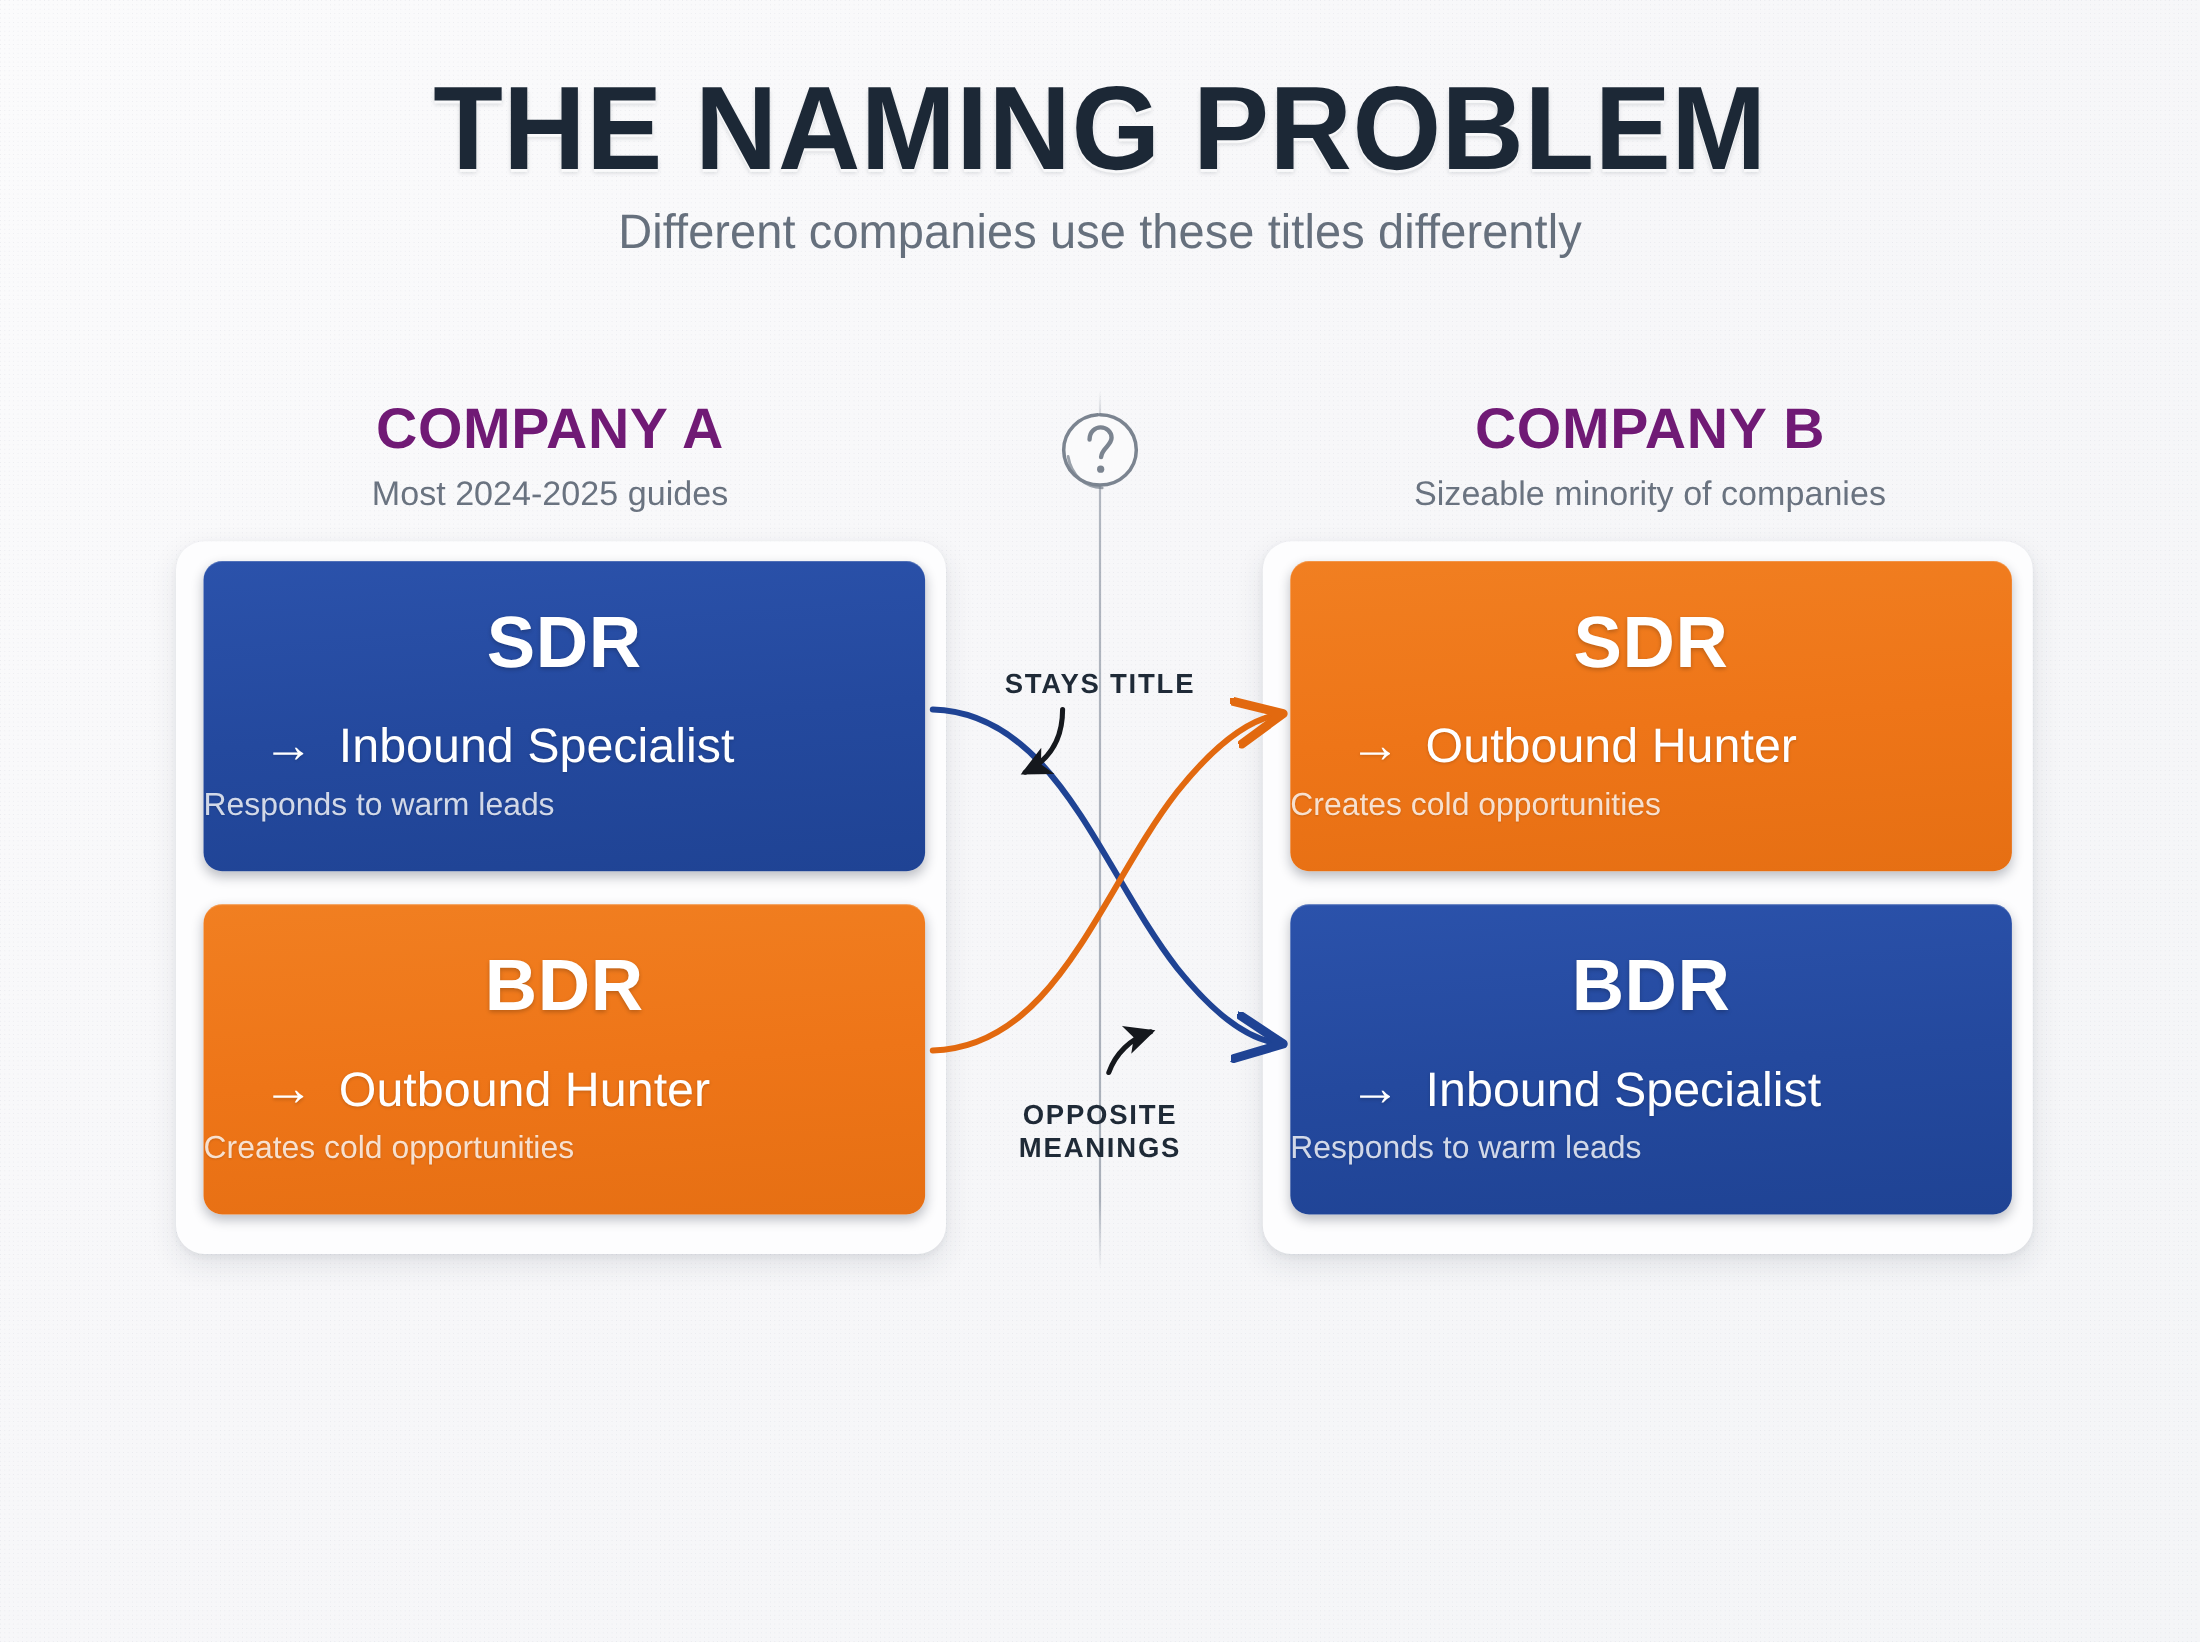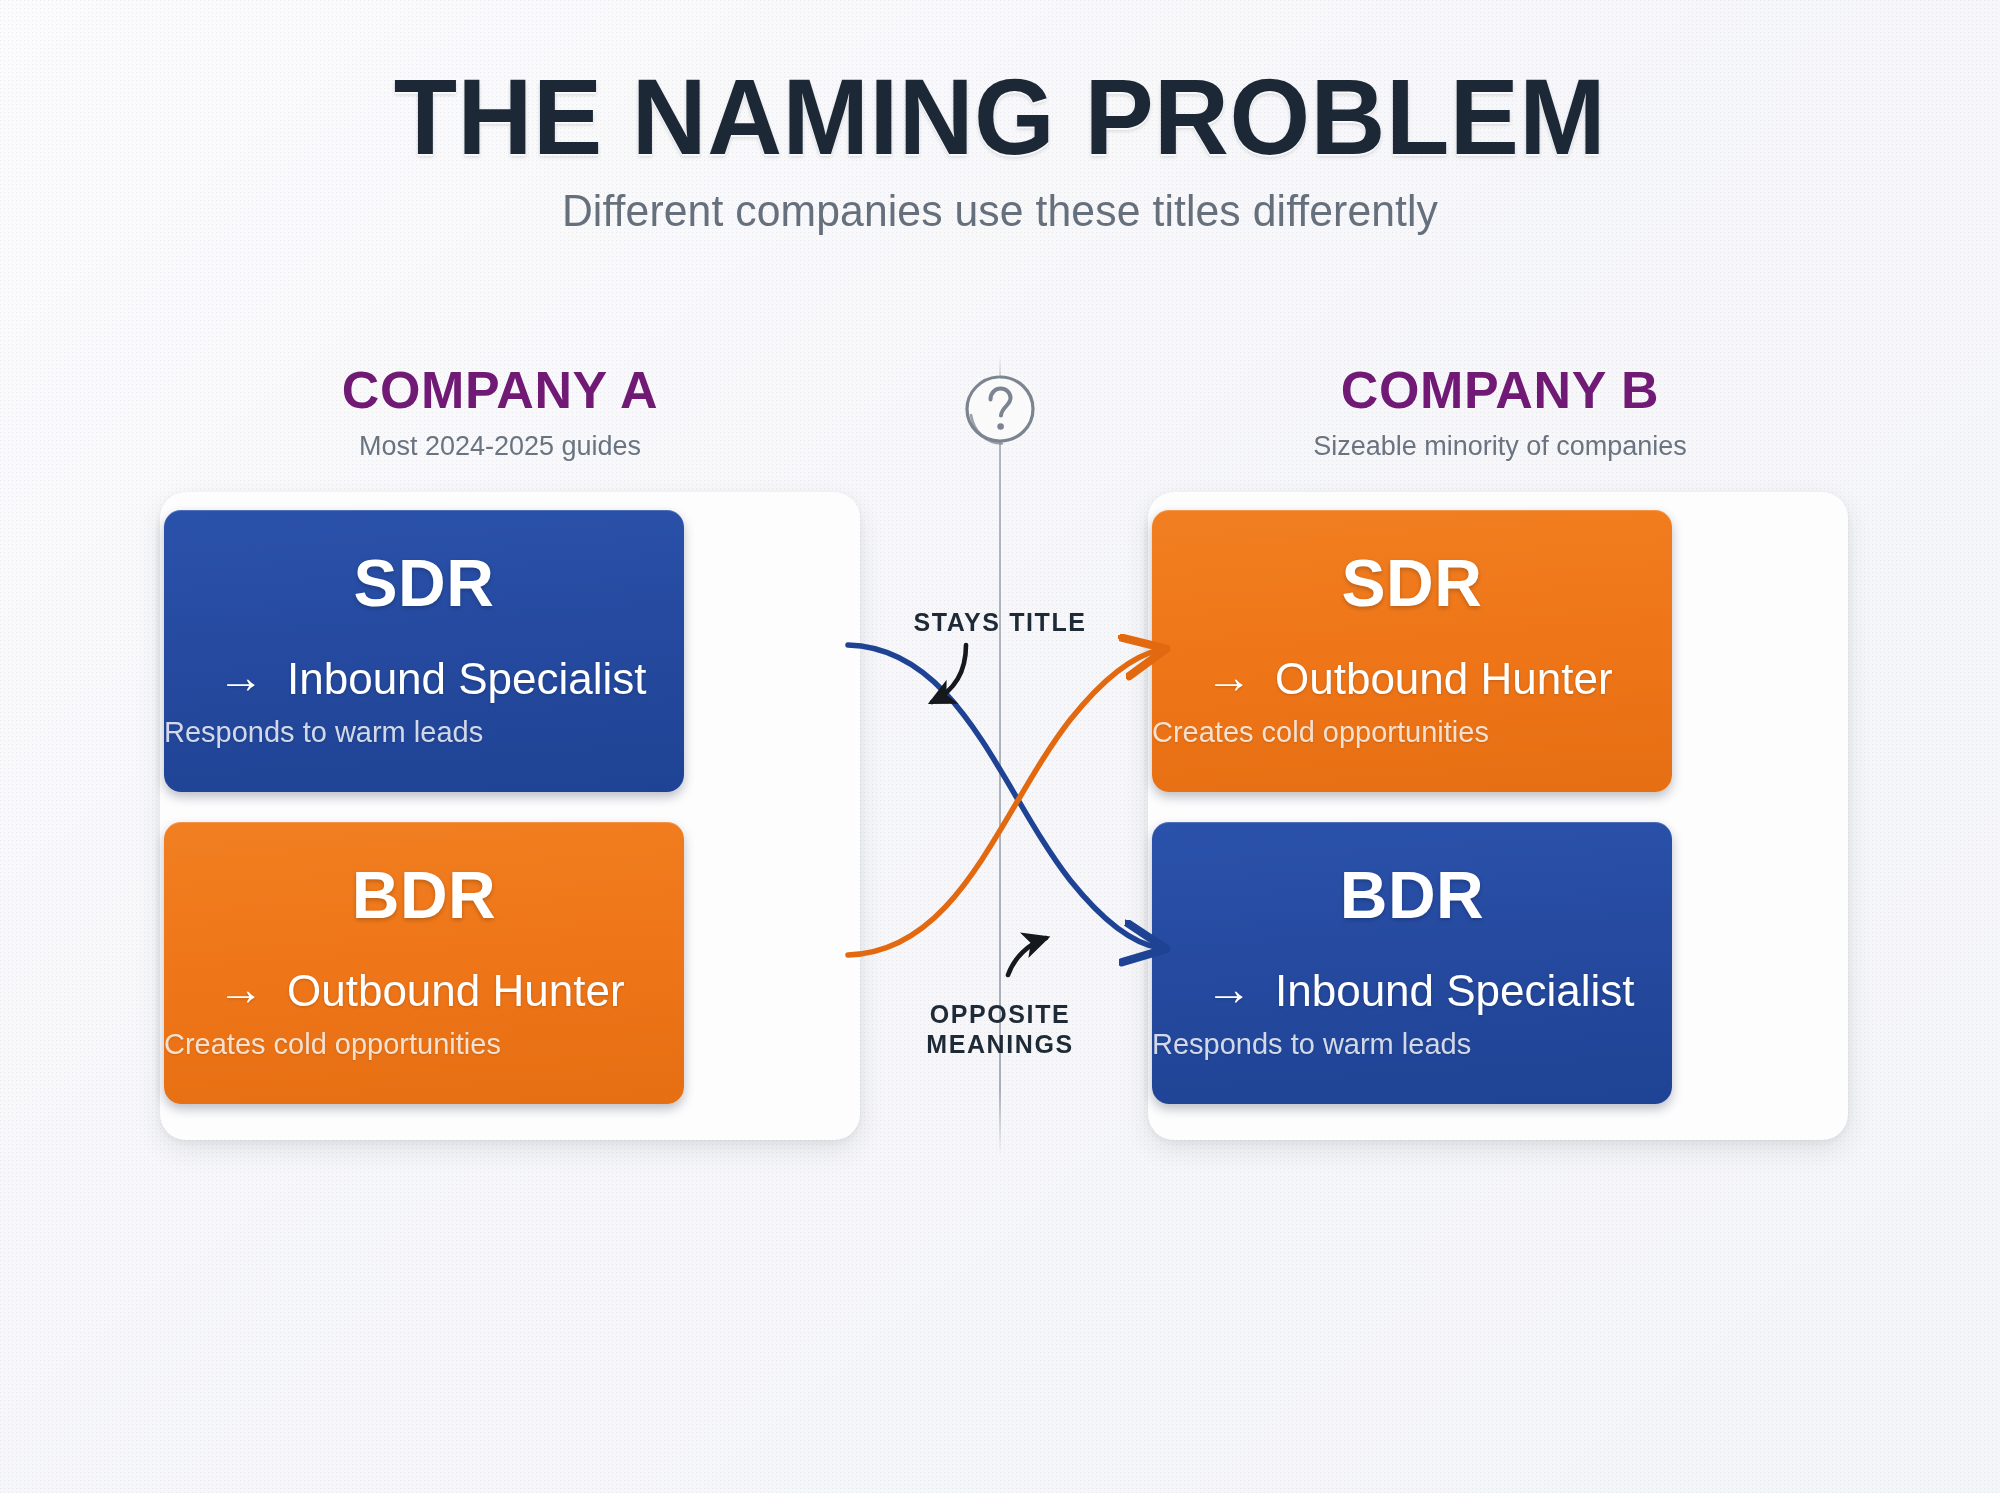--- a/index.html
+++ b/index.html
@@ -68,21 +68,21 @@
   .col-title {
     font-size: 52px;
     font-weight: 700;
     color: #701a75;
     letter-spacing: 0.6px;
     text-shadow: 0 1px 0 rgba(255,255,255,0.8);
   }
 
   .col-sub {
     margin-top: 11px;
-    font-size: 27px;
+    font-size: 31px;
     font-weight: 400;
     color: #6a7380;
   }
 
   
   .center-axis {
     position: absolute;
     left: 1000px;
     top: 355px;
     width: 2px;
@@ -123,22 +123,22 @@
     border-radius: 26px;
     box-shadow:
       0 10px 26px rgba(40,52,70,0.10),
       0 2px 6px rgba(40,52,70,0.06);
   }
   .panel.left  { left: 160px; }
   .panel.right { left: 1148px; }
 
   .card {
     position: absolute;
-    left: 4px;
-    width: 520px;
+    left: 25px;
+    width: 656px;
     height: 282px;
     border-radius: 17px;
     color: #ffffff;
     box-shadow:
       0 5px 11px rgba(22,30,45,0.28),
       inset 0 1px 0 rgba(255,255,255,0.18);
     overflow: hidden;
   }
   .card.top    { top: 18px; }
   .card.bottom { top: 330px; }

